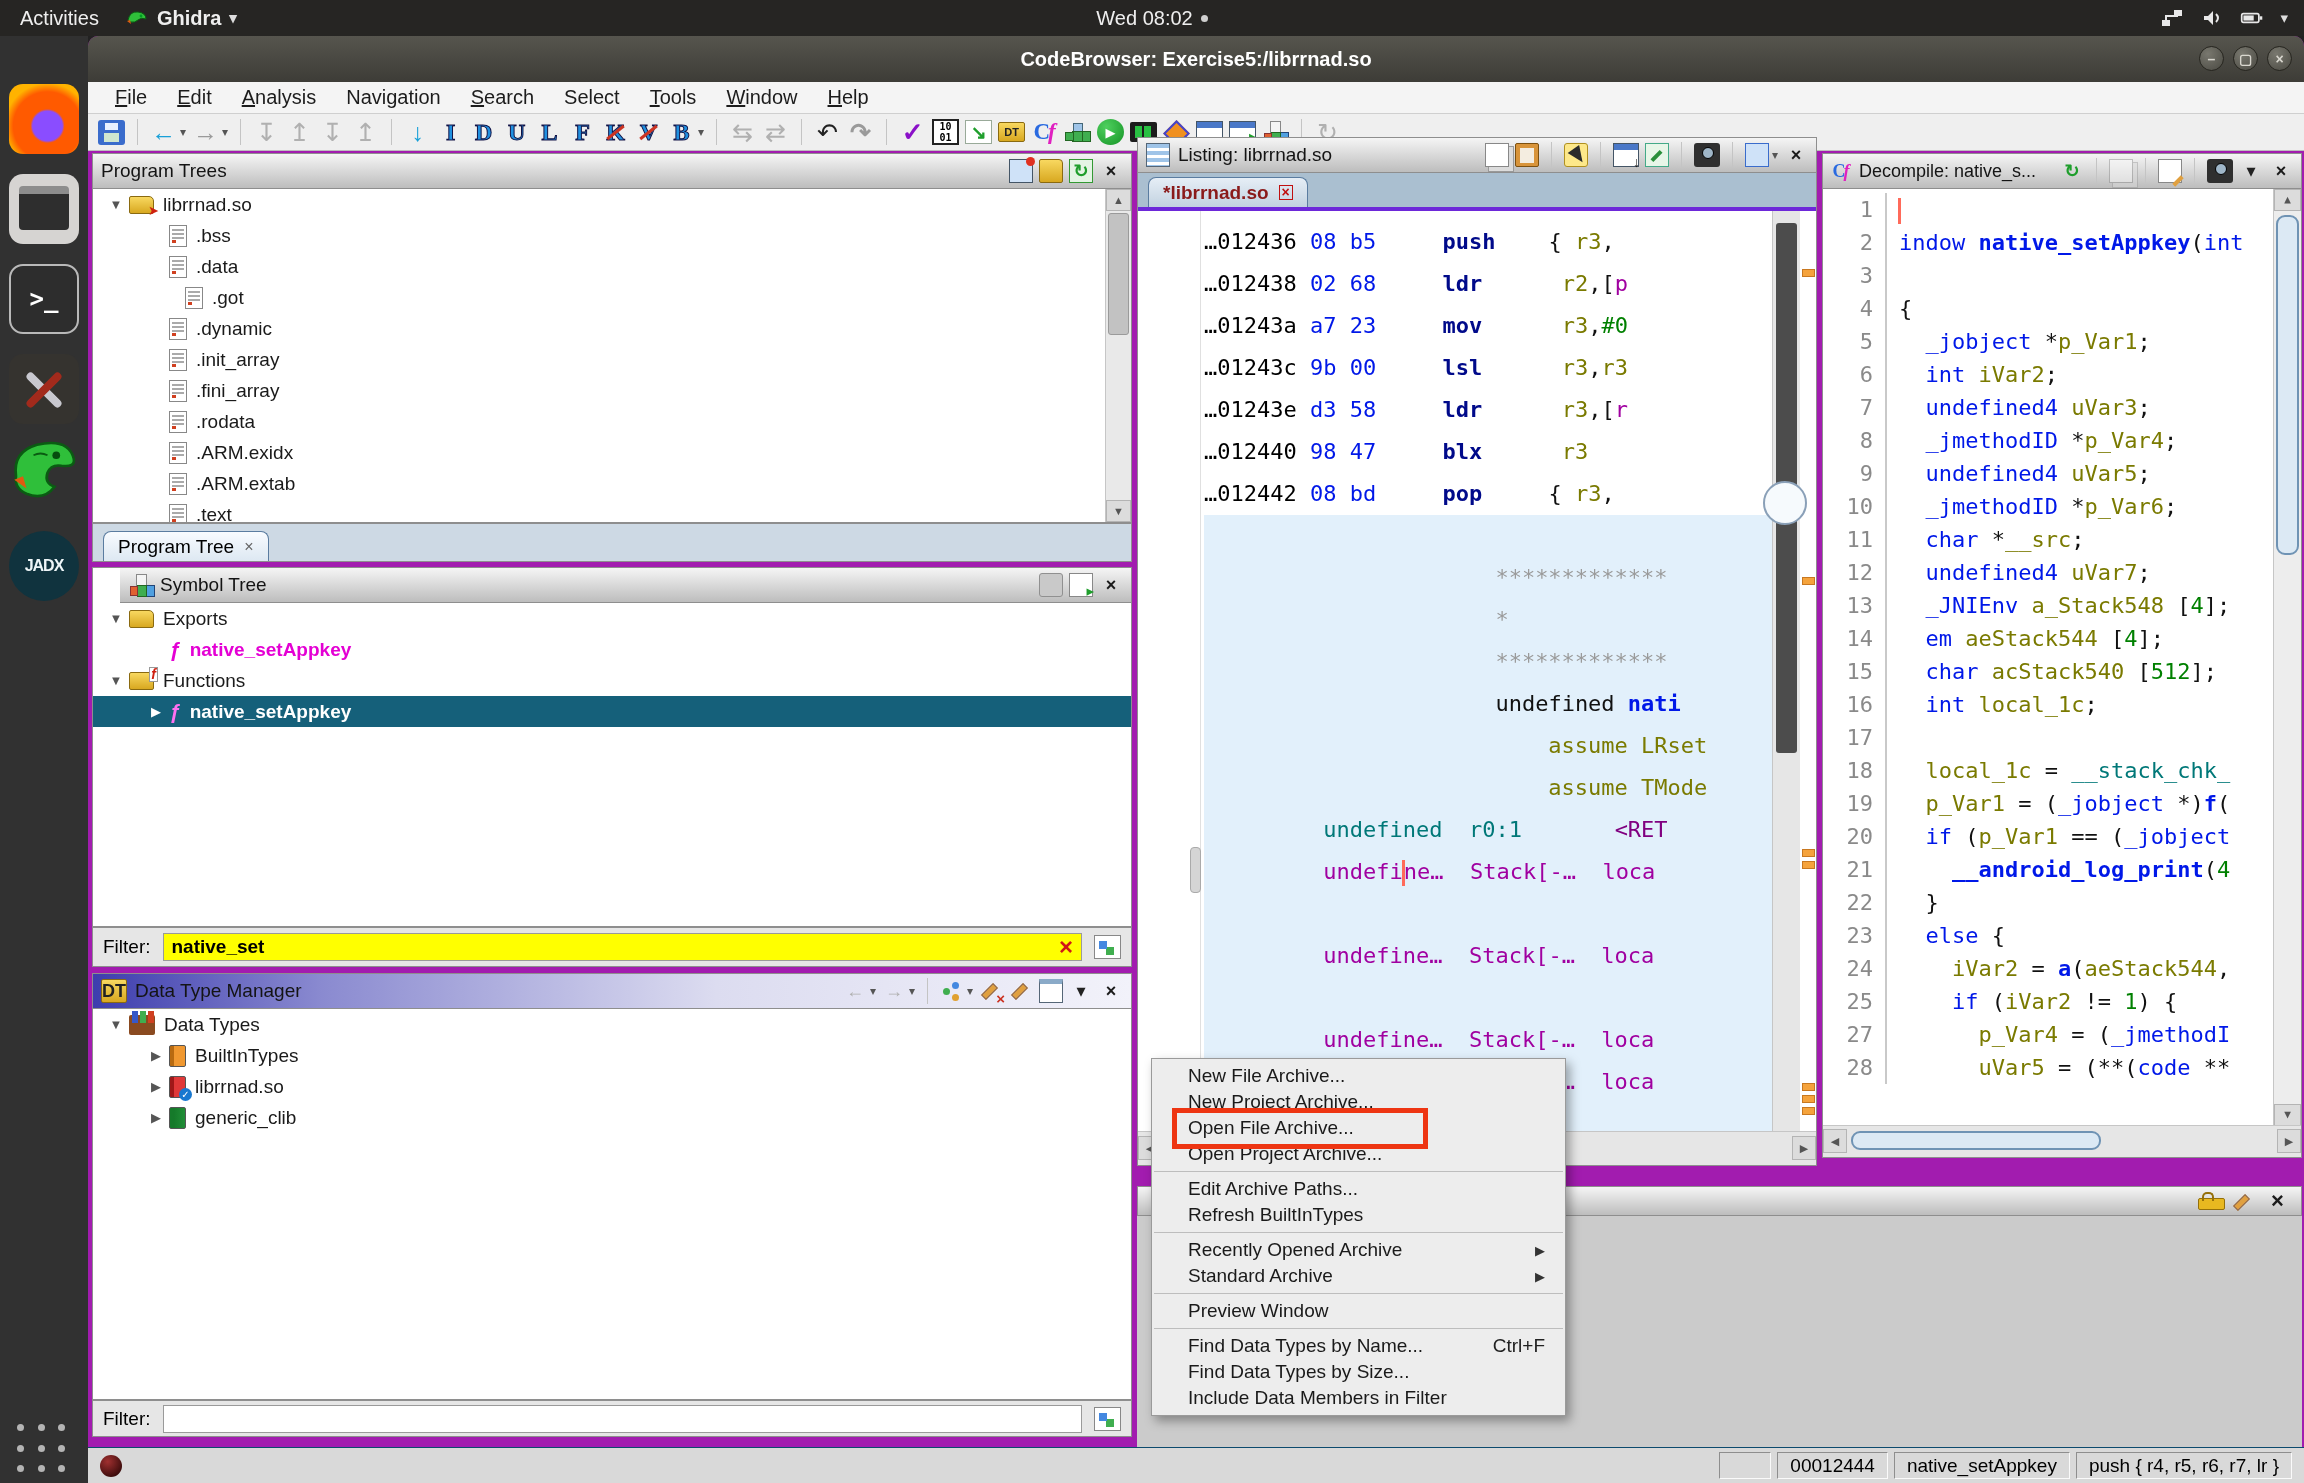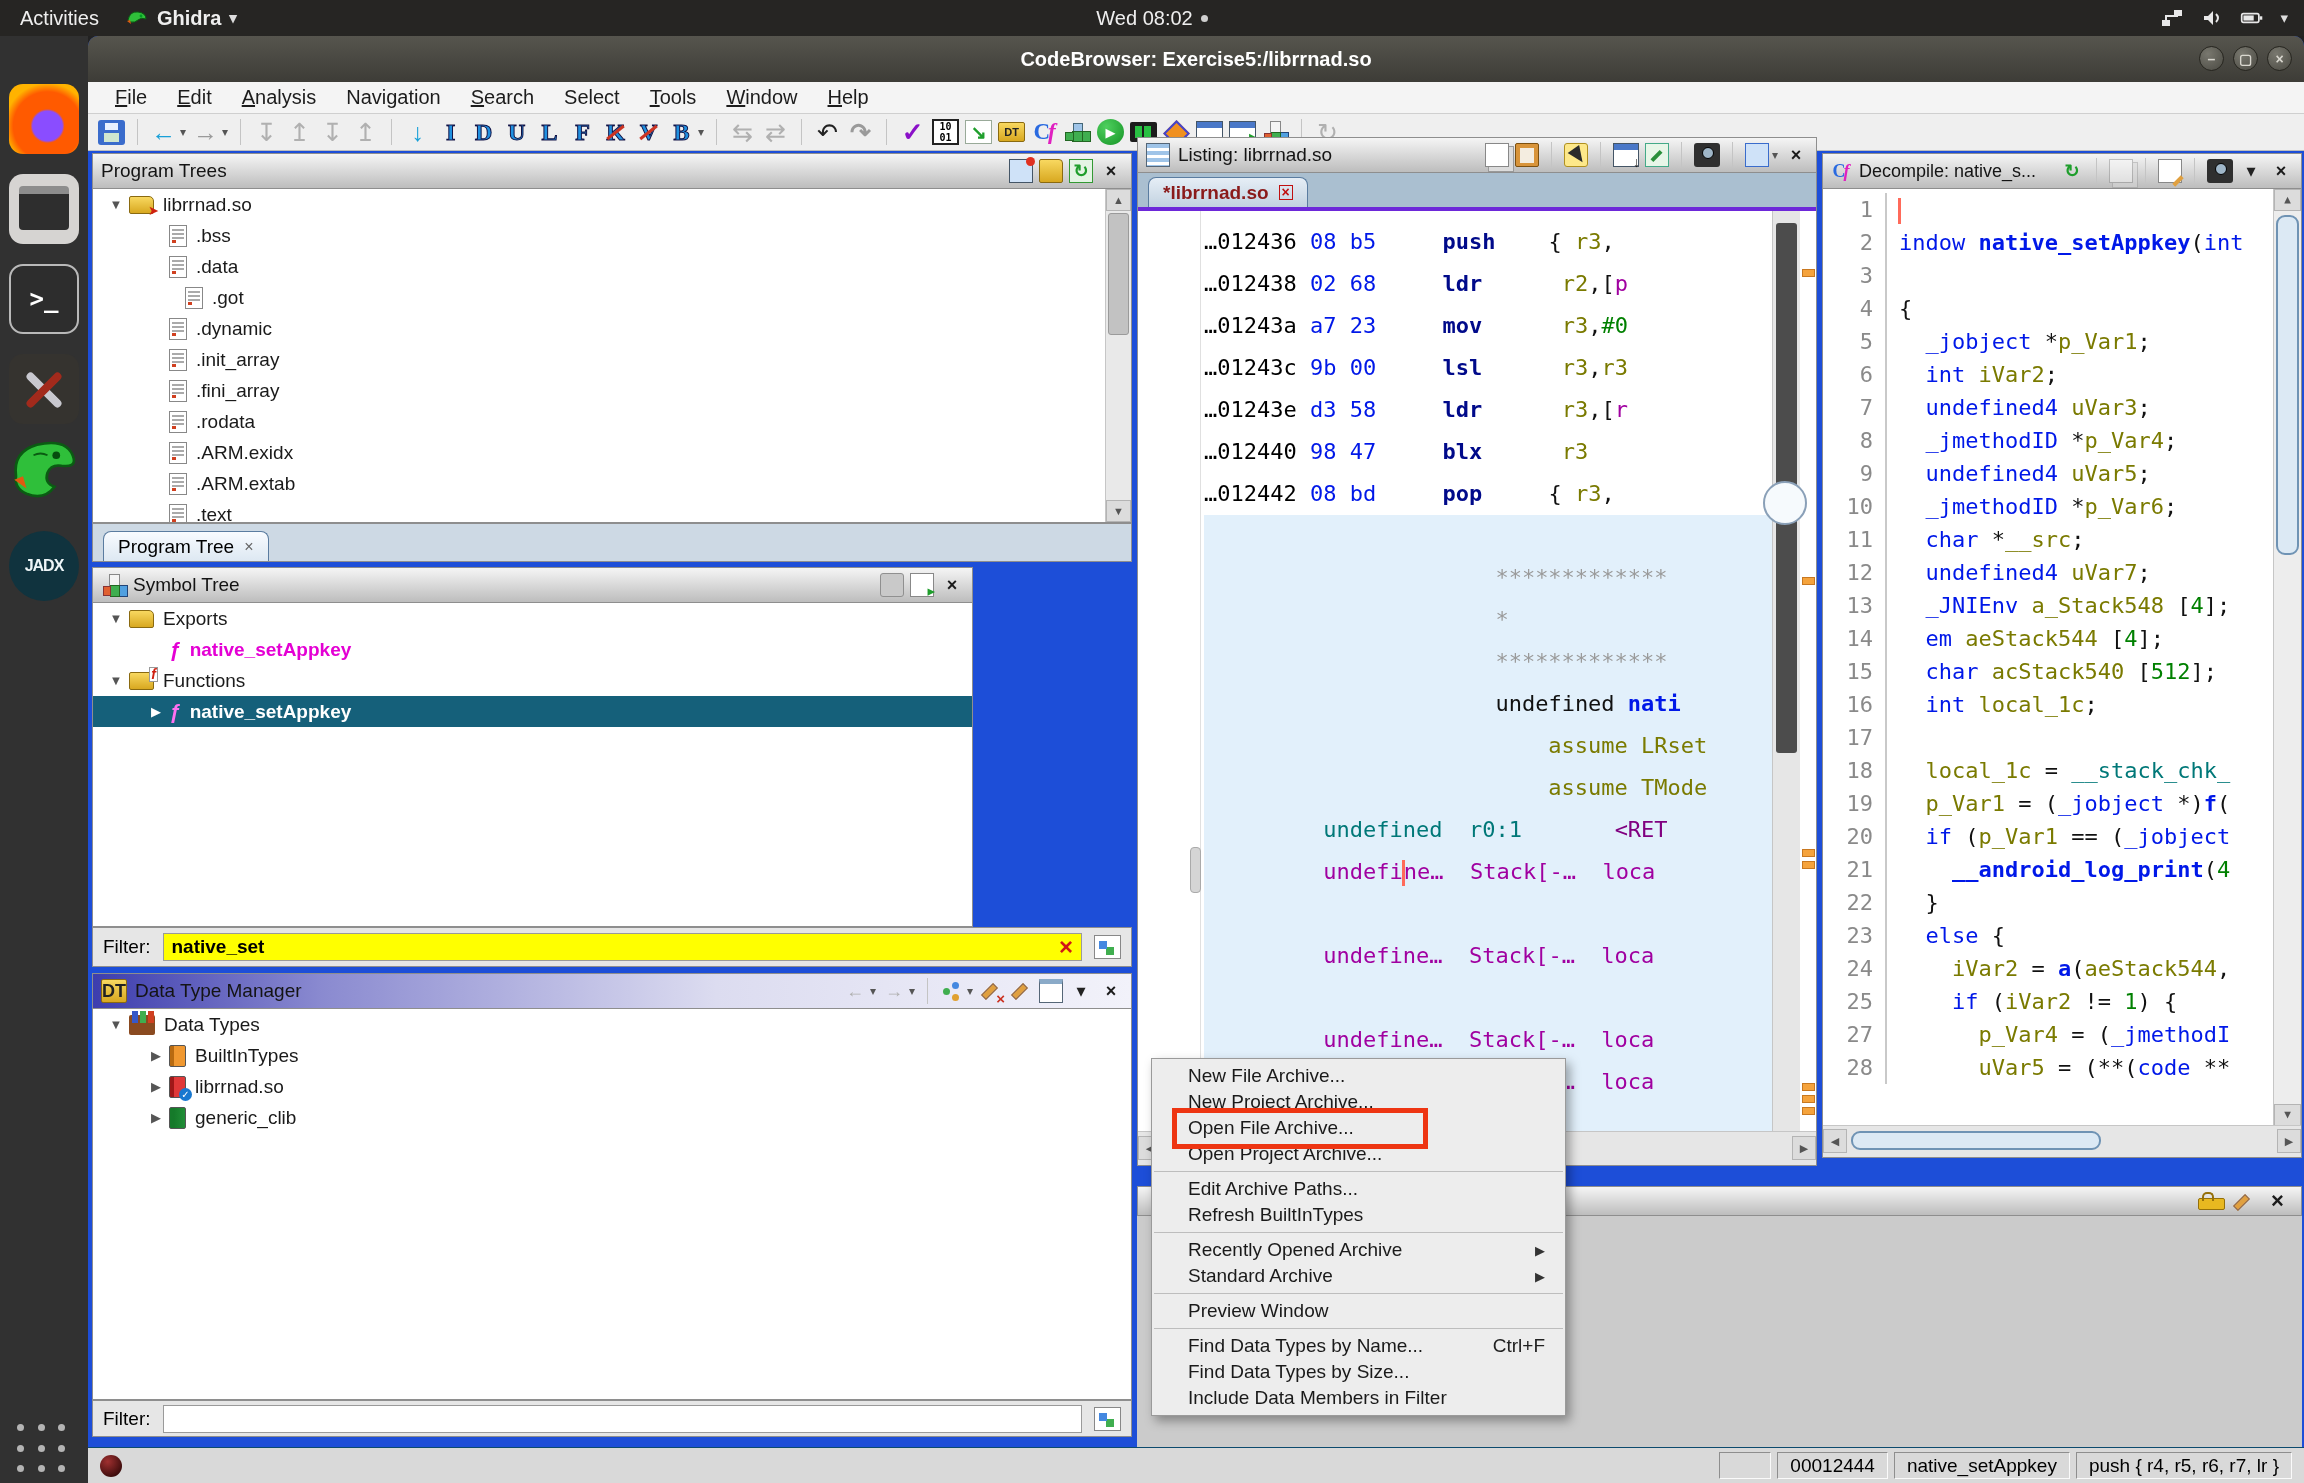--- a/index.html
+++ b/index.html
@@ -23,21 +23,21 @@
   .d-files::after{content:"";position:absolute;left:10px;top:12px;right:10px;bottom:14px;background:#2e2e2e;border-top:8px solid #8d8d8d;border-radius:4px;}
   .d-term{background:#2d2d2d;border:2px solid #b9b9b9;box-sizing:border-box;color:#fff;font-family:"DejaVu Sans Mono",monospace;font-size:24px;font-weight:bold;display:flex;align-items:center;justify-content:center;}
   .d-tools{background:#35332f;border-radius:14px;overflow:hidden;}
   .d-tools::before,.d-tools::after{content:"";position:absolute;left:12px;right:12px;top:32px;height:8px;border-radius:4px;}
   .d-tools::before{background:#c8c8cf;transform:rotate(45deg);}
   .d-tools::after{background:#a22a1c;transform:rotate(-45deg);}
   .d-jadx{background:#10333e;border-radius:50%;display:flex;align-items:center;justify-content:center;color:#eef6f8;font-weight:bold;font-size:16px;letter-spacing:-1px;}
   #appgrid{position:absolute;left:17px;top:1388px;width:54px;height:54px;display:grid;grid-template-columns:repeat(3,1fr);gap:8px;}
   #appgrid i{width:7px;height:7px;border-radius:50%;background:#b4b4b4;}
   
-  #win{left:88px;top:36px;width:2216px;height:1447px;background:#1d4ed8;border-radius:10px 10px 0 0;}
+  #win{left:88px;top:36px;width:2216px;height:1447px;background:#a21caf;border-radius:10px 10px 0 0;}
   #titlebar{left:0;top:0;width:100%;height:46px;background:linear-gradient(#56554e,#3d3c37);border-radius:10px 10px 0 0;color:#fff;display:flex;align-items:center;justify-content:center;font-size:20px;font-weight:bold;}
   #winbtns{position:absolute;right:12px;top:10px;display:flex;gap:9px;}
   .wbtn{width:25px;height:25px;border-radius:50%;background:radial-gradient(circle at 35% 30%,#79786f,#4a4942);border:1px solid #26251f;color:#d9d7cf;font-size:14px;display:flex;align-items:center;justify-content:center;box-sizing:border-box;}
   #menubar{left:0;top:46px;width:100%;height:32px;background:#f4f4f4;border-bottom:1px solid #cfcfcf;display:flex;align-items:center;font-size:20px;color:#1c1c1c;padding-left:14px;box-sizing:border-box;gap:4px;}
   .mitem{padding:0 13px;}
   #toolbar{left:0;top:78px;width:100%;height:37px;background:#efefef;border-bottom:1px solid #bdbdbd;display:flex;align-items:center;padding-left:10px;box-sizing:border-box;gap:5px;}
   .tsep{width:1px;height:26px;background:#c4c4c4;margin:0 6px;}
   .tbi{position:relative;min-width:27px;height:27px;display:flex;align-items:center;justify-content:center;font-size:21px;color:#333;box-sizing:border-box;}
   .ddc{font-size:12px;color:#555;margin-left:-3px;}
   .ico-cyan{color:#18a0d8;font-weight:bold;}
@@ -382,21 +382,21 @@
     </div>
   </div>
 
   <div class="tabstrip" style="left:4px;top:487px;width:1040px;height:39px;">
     <div class="tab">
       <span>Program Tree</span>
       <span class="tx">×</span>
     </div>
   </div>
 
-  <div class="panel" id="st-panel" style="left:4px;top:531px;width:881px;height:360px;">
+  <div class="panel" id="st-panel" style="left:4px;top:531px;width:1040px;height:360px;padding-left:27px;">
     <div class="phead">
       <span class="tbi k-treeico"></span>
       <span class="ptitle">Symbol Tree</span>
       <span class="iconslot" id="st-icons" style="display: flex; align-items: center; gap: 6px;">
           <span class="tbi k-graypin "></span>
           <span class="tbi k-pagegreen "></span>
           <span class="tbi ico-x">×</span>
         </span>
     </div>
     <div class="tbody" id="st-body" style="top:35px;">

